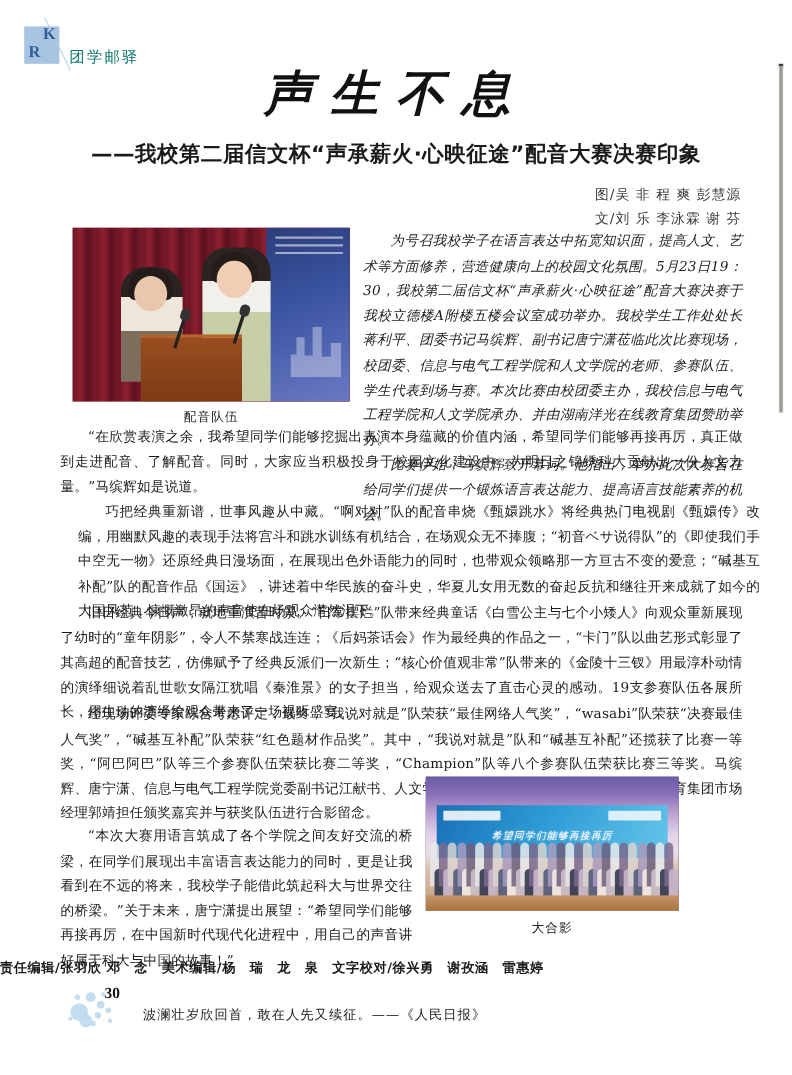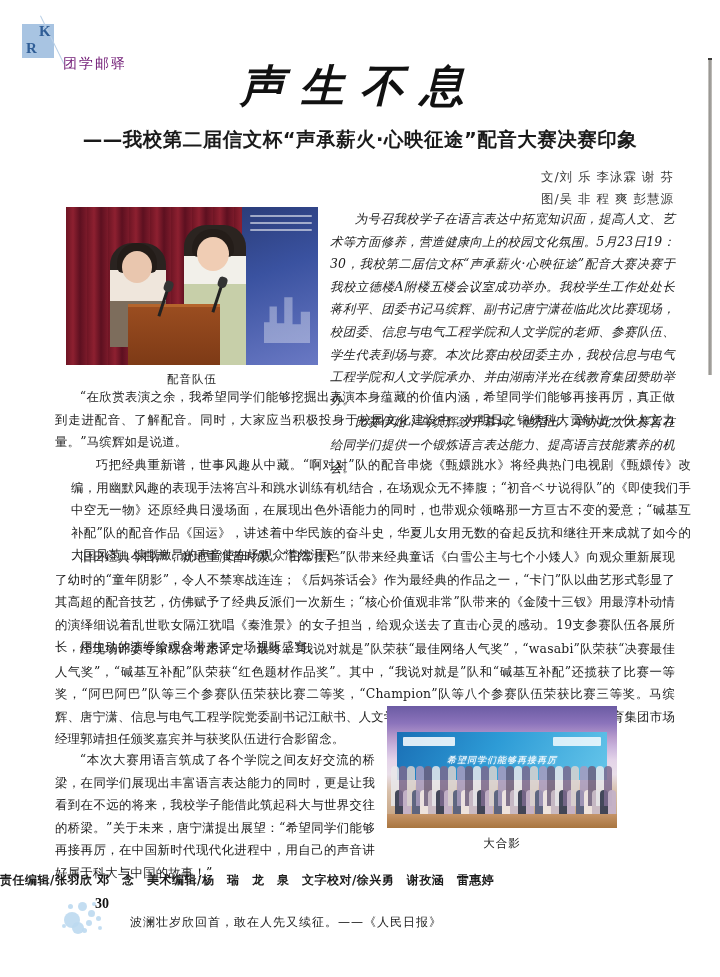--- a/index.html
+++ b/index.html
@@ -81,24 +81,23 @@
     background: #b9cfe6;
     transform: rotate(-26deg);
     transform-origin: top left;
   }
   .mast-text {
     position: absolute;
     left: 45px;
     top: 33px;
     font-size: 14px;
     letter-spacing: 2px;
-    color: #701a75;
+    color: #0f766e;
     font-family: "DejaVu Serif", serif;
     white-space: nowrap;
-    margin-top: 12px;
   }
 
   
   .main-title {
     position: absolute;
     left: 0;
     top: 62px;
     width: 720px;
     text-align: center;
     font-size: 44px;
@@ -422,22 +421,22 @@
     <div class="mast-slash"></div>
     <div class="mast-k">K</div>
     <div class="mast-r">R</div>
     <div class="mast-text">团学邮驿</div>
   </div>
 
   <div class="main-title">声生不息</div>
   <div class="sub-title">——我校第二届信文杯“声承薪火·心映征途”配音大赛决赛印象</div>
 
   <div class="byline">
+    <div>图/吴 非 程 爽 彭慧源</div>
     <div>文/刘 乐 李泳霖 谢 芬</div>
-    <div>图/吴 非 程 爽 彭慧源</div>
   </div>
 
   <div class="photo1-wrap">
     <div class="photo1">
       <div class="curtain"></div>
       <div class="screen">
         <div class="screen-lines">
           <i></i>
             <i></i>
             <i></i>

